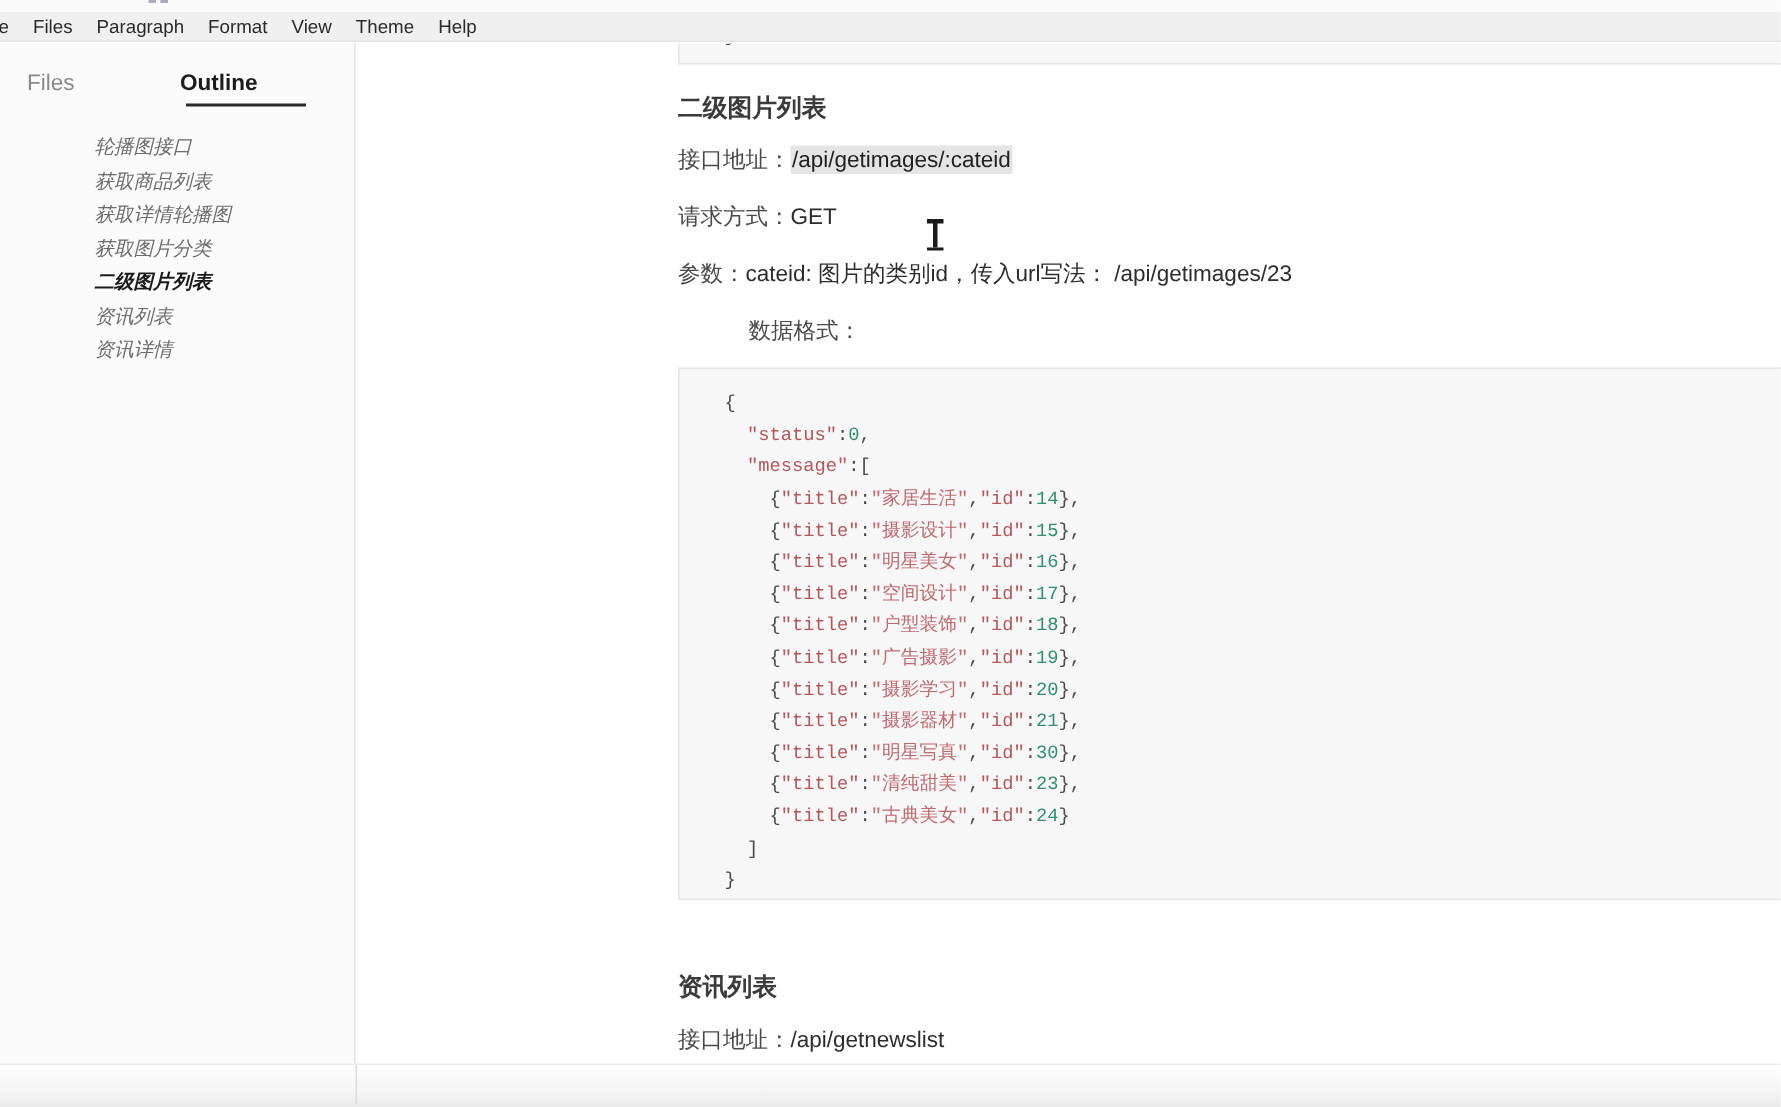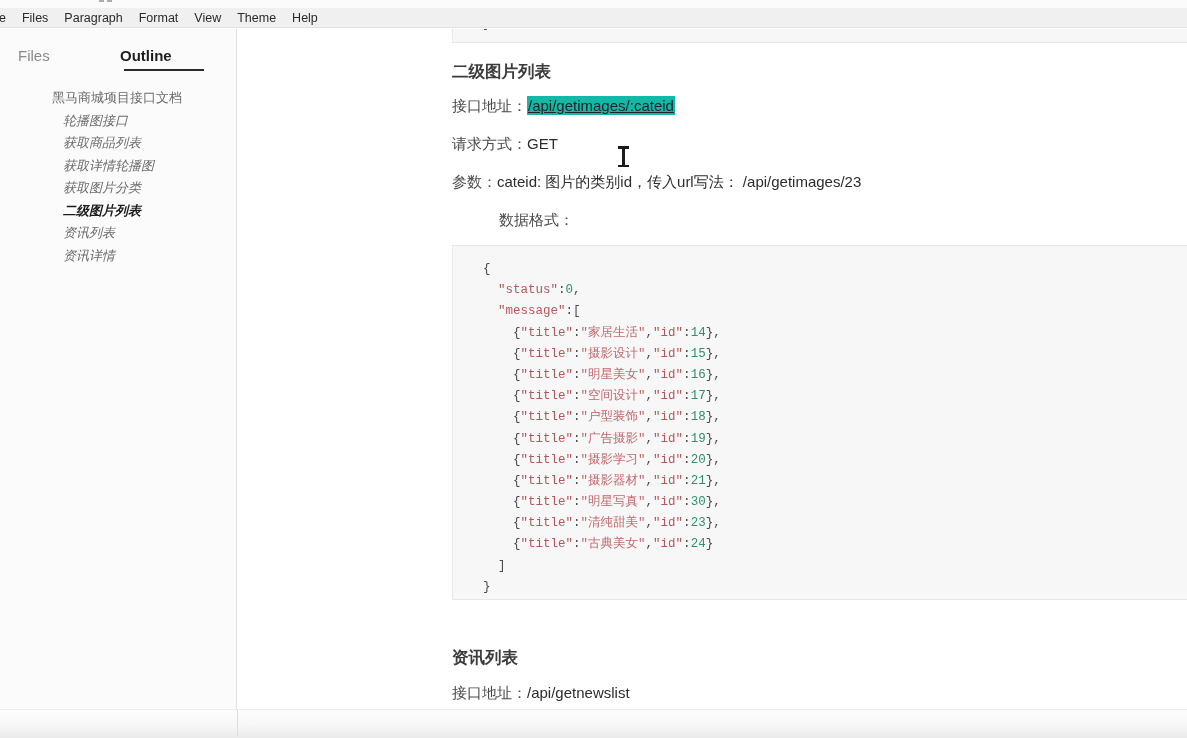--- a/index.html
+++ b/index.html
@@ -116,21 +116,21 @@
   }
   .p-line{
     position:absolute; left:214px;
     font-size:15px; color:#3d3d3d;
     white-space:nowrap;
     font-family:"Liberation Sans", sans-serif;
   }
   .p-line .cn{ font-family:"Liberation Serif", serif; font-size:15px; color:#4a4a4a; }
   .p-line .val{ font-family:"Liberation Sans", sans-serif; color:#2d2d2d;margin-top:36px; }
   .p-line .sel{
-    background:#14b8a6; color:#222; padding:1px 1px;text-decoration:underline;
+    background:#e5e5e5; color:#222; padding:1px 1px;
   }
 
   
   .statusbar{
     position:absolute; left:0; top:709px; width:1187px; height:29px;
     background:linear-gradient(to bottom,#fdfdfd 0%,#f7f7f7 55%,#eaeaea 100%);
     border-top:1px solid #ececec;
   }
   .statusbar .sb-div{
     position:absolute; left:237px; top:0; width:1px; height:26px;
@@ -163,21 +163,20 @@
   <div class="mi">Theme</div>
   <div class="mi">Help</div>
 </div>
 
 <div class="sidebar">
   <div class="sidebar-tabs">
     <div class="tab t-files">Files</div>
     <div class="tab t-outline active">Outline</div>
   </div>
   <div class="outline-list">
-    <div class="outline-item lvl1">黑马商城项目接口文档</div>
     <div class="outline-item lvl2">轮播图接口</div>
     <div class="outline-item lvl2">获取商品列表</div>
     <div class="outline-item lvl2">获取详情轮播图</div>
     <div class="outline-item lvl2">获取图片分类</div>
     <div class="outline-item lvl2 active">二级图片列表</div>
     <div class="outline-item lvl2">资讯列表</div>
     <div class="outline-item lvl2">资讯详情</div>
   </div>
 </div>
 

